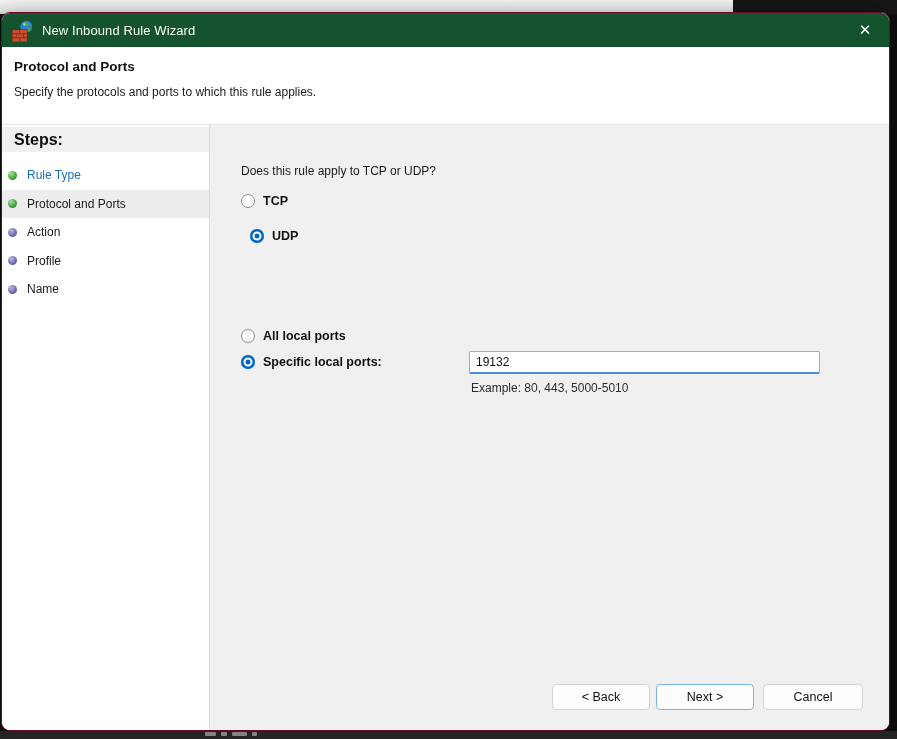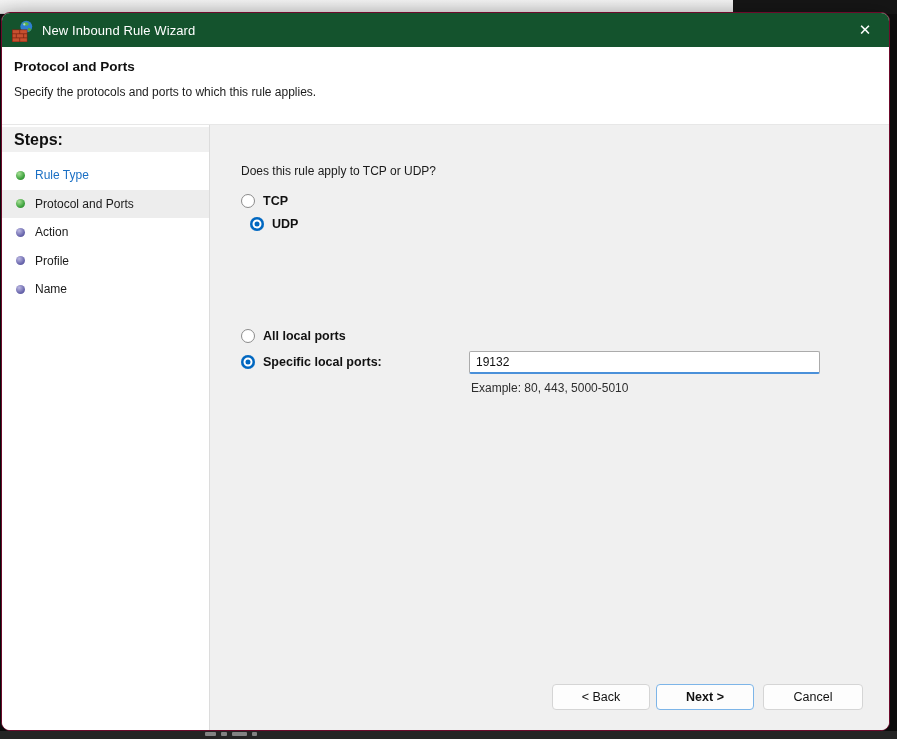--- a/index.html
+++ b/index.html
@@ -59,37 +59,37 @@
   .sidebar{
     flex:0 0 208px;background:#ffffff;border-right:1px solid #dcdcdc;
     box-sizing:border-box;position:relative;
   }
   .steps-head{
     margin-top:2px;height:25px;line-height:25px;background:#f0f0f0;
     padding-left:12px;font-size:16px;font-weight:bold;color:#101010;
   }
   .steps-list{list-style:none;margin:9px 0 0 0;padding:0;}
   .steps-list li{
-    height:28.5px;display:flex;align-items:center;padding-left:14px;
+    height:28.5px;display:flex;align-items:center;padding-left:6px;
     font-size:12px;color:#1a1a1a;
   }
   .steps-list li.current{background:#ededed;}
   .bullet{width:9px;height:9px;border-radius:50%;flex:0 0 9px;margin-right:10px;}
   .b-done{background:radial-gradient(circle at 35% 30%, #a6df95, #3da23d 62%, #2b772b);}
   .b-todo{background:radial-gradient(circle at 35% 30%, #bcb9e2, #6a67ad 62%, #4c4990);}
   .step-link{color:#1a6fc4;}
 
   
   .main{flex:1;background:#f0f0f0;position:relative;font-size:12px;color:#1b1b1b;}
   .question{position:absolute;left:31px;font-size:12px;color:#1b1b1b;}
   .q1{top:39px;}
   .q2{top:169px;}
   .radio-row{position:absolute;left:31px;display:flex;align-items:center;}
   .r-tcp{top:69px;}
-  .r-udp{top:92px;padding-left:9px;}
+  .r-udp{top:104px;padding-left:9px;}
   .r-all{top:204px;}
   .r-specific{top:230px;}
   .radio{
     width:14px;height:14px;border-radius:50%;box-sizing:border-box;
     background:#ffffff;border:1px solid #8b8b8b;flex:0 0 14px;
   }
   .radio.sel{
     border:none;background:#0067c0;
     box-shadow:inset 0 0 0 2.5px #0067c0, inset 0 0 0 4.5px #ffffff;
   }
@@ -102,21 +102,21 @@
   }
   .example{position:absolute;left:261px;top:256px;font-size:12px;color:#2e2e2e;}
 
   .btn{
     position:absolute;top:559px;height:26px;box-sizing:border-box;
     background:#fdfdfd;border:1px solid #d5d5d5;border-radius:4px;
     font-family:"Liberation Sans", sans-serif;font-size:12.5px;color:#111111;
     display:flex;align-items:center;justify-content:center;
   }
   .btn-back{left:342px;width:98px;}
-  .btn-next{left:446px;width:98px;border:1px solid #7db5e8;font-weight:bold;}
+  .btn-next{left:446px;width:98px;border:1px solid #7db5e8;}
   .btn-cancel{left:553px;width:100px;}
 </style>
 </head>
 <body>
 
 <div class="top-strip"></div>
 <div class="top-strip-dark"></div>
 
 <div class="dialog">
 

